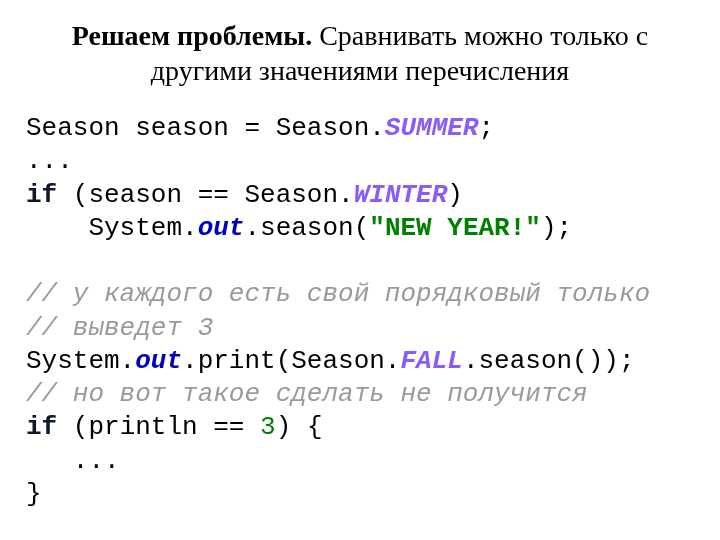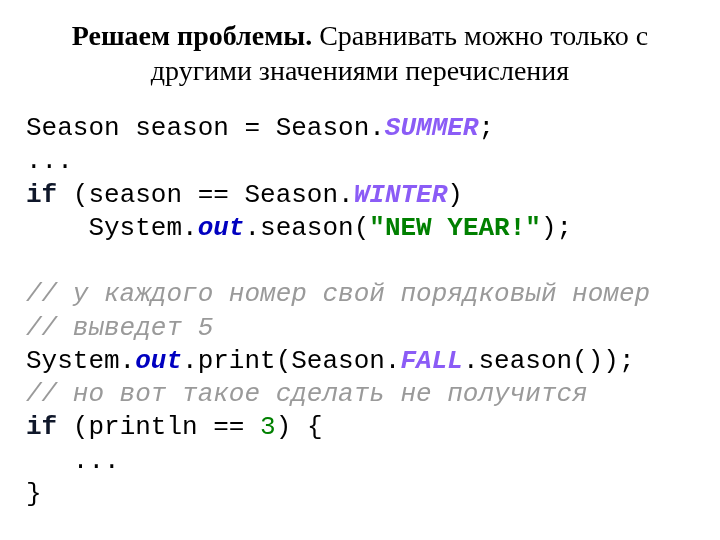--- a/index.html
+++ b/index.html
@@ -48,21 +48,21 @@
 
   <h1 class="title">
     <span class="bold">Решаем проблемы.</span><span> Сравнивать можно только с другими значениями перечисления</span>
   </h1>
 
   <div class="code"><span><span>Season season = Season.</span><span class="econst">SUMMER</span><span>;</span></span>
 <span>...</span>
 <span><span class="kw">if</span><span> (season == Season.</span><span class="econst">WINTER</span><span>)</span></span>
 <span><span>    System.</span><span class="field">out</span><span>.season(</span><span class="str">"NEW YEAR!"</span><span>);</span></span>
 <span></span>
-<span class="cmt">// у каждого номер свой порядковый номер</span>
-<span class="cmt">// выведет 5</span>
+<span class="cmt">// у каждого есть свой порядковый только</span>
+<span class="cmt">// выведет 3</span>
 <span><span>System.</span><span class="field">out</span><span>.print(Season.</span><span class="econst">FALL</span><span>.season());</span></span>
 <span class="cmt">// но вот такое сделать не получится</span>
 <span><span class="kw">if</span><span> (println == </span><span class="num">3</span><span>) {</span></span>
 <span>   ...</span>
 <span>}</span></div>
 
 </div>
 
 </body></html>

